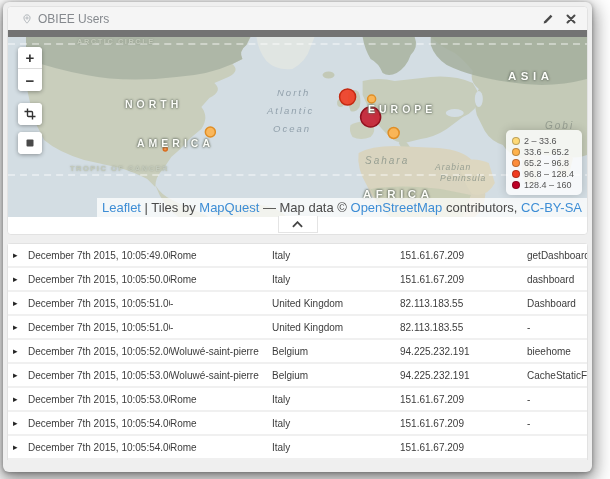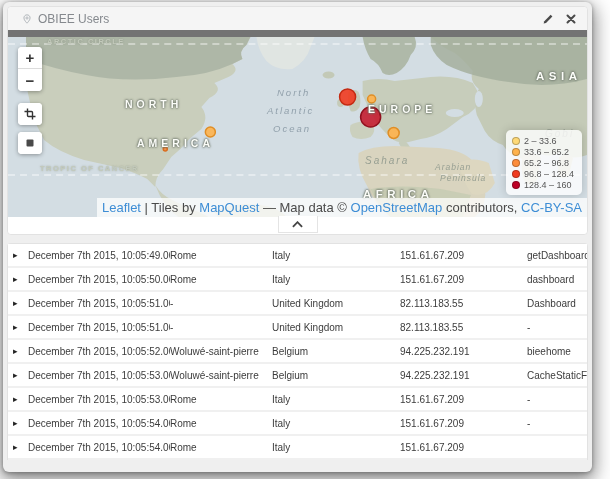--- a/index.html
+++ b/index.html
@@ -22,21 +22,21 @@
   .map{position:relative;height:180px;overflow:hidden;background:#d3dde3;cursor:grab;}
   .map svg.base{position:absolute;left:0;top:0;width:100%;height:100%;}
   .geo{position:absolute;white-space:nowrap;pointer-events:none;}
   .region{font-size:10.5px;color:#fcfdf9;letter-spacing:4px;font-weight:bold;
           text-shadow:0 0 2px rgba(110,118,106,.95),0 0 2px rgba(110,118,106,.95),0 0 3px rgba(110,118,106,.8);}
   .region-lg{font-size:11.5px;color:#fcfdf9;letter-spacing:4.5px;font-weight:bold;
           text-shadow:0 0 2px rgba(110,118,106,.95),0 0 2px rgba(110,118,106,.95),0 0 3px rgba(110,118,106,.8);}
   .water{font-style:italic;font-size:9.5px;color:#92a1ac;letter-spacing:2px;}
   .desert{font-style:italic;font-size:10px;color:#979f92;letter-spacing:2px;}
   .desert-sm{font-style:italic;font-size:8.5px;color:#979f92;letter-spacing:1px;}
-  .line-label{font-size:7.5px;color:#c3cabb;letter-spacing:1.5px;font-weight:bold;text-shadow:0 0 2px rgba(120,128,115,.6);}
+  .line-label{font-size:7.5px;color:#c3cabb;letter-spacing:1.5px;font-weight:bold;text-shadow:0 0 2px rgba(120,128,115,.6);margin-left:30px;}
 
   .mapctl{position:absolute;left:10px;width:24px;background:#fff;border-radius:4px;
           box-shadow:0 1px 4px rgba(0,0,0,.35);overflow:hidden;}
   .zoomgrp{top:10px;}
   .mapbtn{width:24px;height:22px;display:flex;align-items:center;justify-content:center;
           font-size:15px;font-weight:bold;color:#333;cursor:pointer;box-sizing:border-box;background:#fff;}
   .zoomgrp .mapbtn:first-child{border-bottom:1px solid #dcdcdc;}
   .single1{top:66px;} .single2{top:95px;}
 
   .legend{position:absolute;right:5px;bottom:22px;background:rgba(255,255,255,.8);
@@ -130,22 +130,22 @@
       </svg>
 
       <div>
             <div class="geo line-label" style="left: 39px; top: 0px;">ARCTIC CIRCLE</div>
             <div class="geo region" style="left: 117px; top: 61px;">NORTH</div>
             <div class="geo region" style="left: 106px; top: 100px; padding-left: 23px;">AMERICA</div>
             <div class="geo water" style="left: 269px; top: 50px;">North</div>
             <div class="geo water" style="left: 259px; top: 68px;">Atlantic</div>
             <div class="geo water" style="left: 265px; top: 86px;">Ocean</div>
             <div class="geo region" style="left: 360px; top: 66px;">EUROPE</div>
-            <div class="geo region-lg" style="left: 528px; top: 33px;">ASIA</div>
-            <div class="geo desert" style="left: 537px; top: 83px; margin-top: 8px;">Gobi</div>
+            <div class="geo region-lg" style="left: 500px; top: 33px;">ASIA</div>
+            <div class="geo desert" style="left: 537px; top: 83px;">Gobi</div>
             <div class="geo desert" style="left: 357px; top: 118px;">Sahara</div>
             <div class="geo desert-sm" style="left: 427px; top: 125px;">Arabian</div>
             <div class="geo desert-sm" style="left: 432px; top: 136px;">Peninsula</div>
             <div class="geo region-lg" style="left: 355px; top: 151px;">AFRICA</div>
             <div class="geo line-label" style="left: 32px; top: 127px;">TROPIC OF CANCER</div>
           </div>
 
       <div class="mapctl zoomgrp">
         <div class="mapbtn">+</div>
         <div class="mapbtn">−</div>

